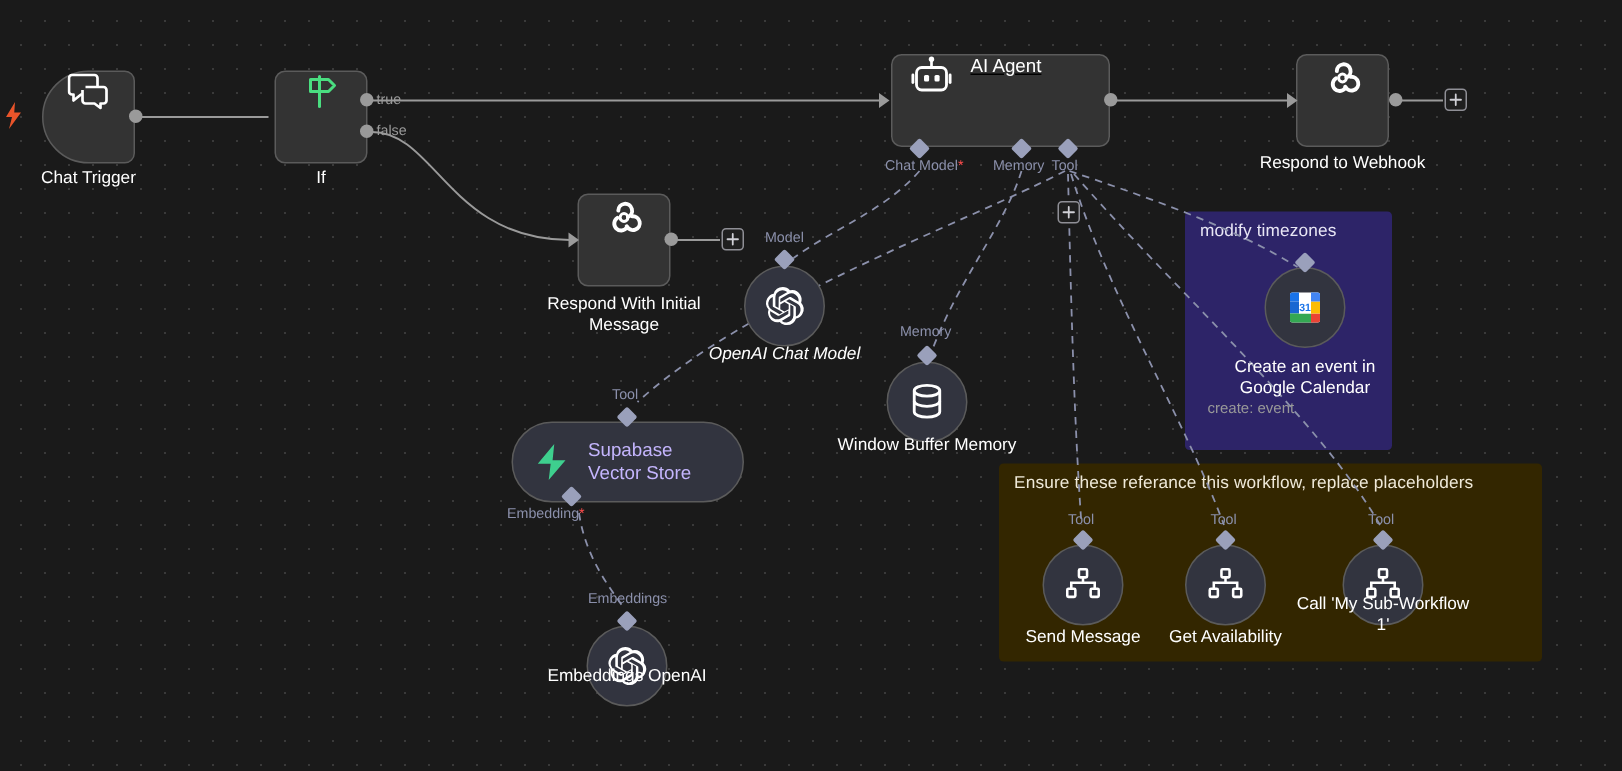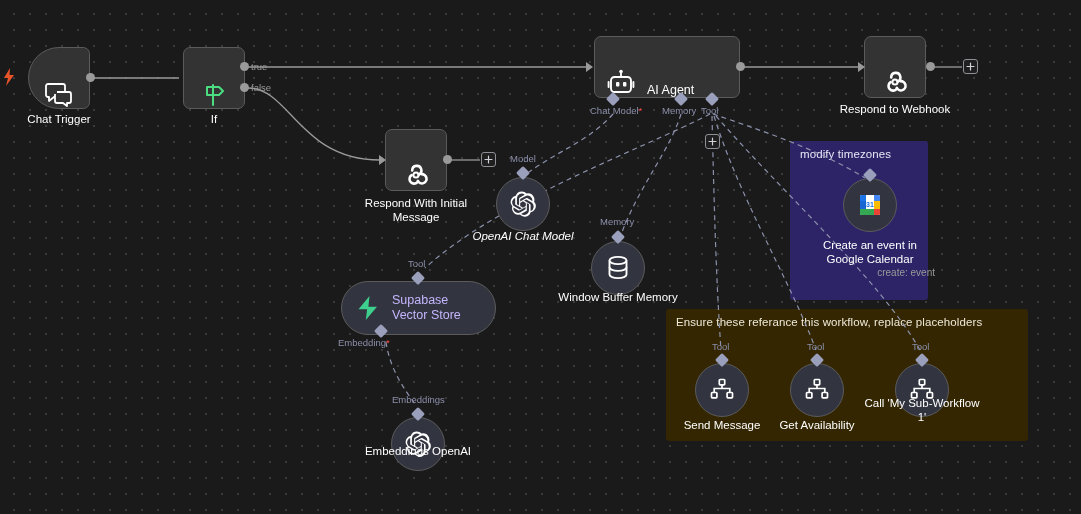--- a/index.html
+++ b/index.html
@@ -50,22 +50,23 @@
   .node-main {
     position: absolute;
     z-index: 4;
     width: 62px;
     height: 62px;
     box-sizing: border-box;
     background: #333333;
     border: 1.5px solid #5b5b5b;
     border-radius: 7px;
     display: flex;
-    align-items: flex-end;
+    align-items: flex-start;
     justify-content: center;
+    text-decoration: underline;
   }
   .node-main.trigger {
     border-top-left-radius: 32px;
     border-bottom-left-radius: 32px;
   }
   .node-main.wide {
     width: 146px;
     justify-content: flex-start;
     padding-left: 12px;
     gap: 12px;
@@ -127,21 +128,21 @@
     font-size: 11.5px;
     text-align: center;
     line-height: 14px;
     pointer-events: none;
   }
   .sub-subtitle {
     position: absolute;
     z-index: 4;
     color: #999999;
     font-size: 10px;
-    text-align: right;
+    text-align: left;
     pointer-events: none;
   }
 
   
   .port-out {
     position: absolute;
     z-index: 5;
     width: 9px; height: 9px;
     border-radius: 50%;
     background: #9a9a9a;

